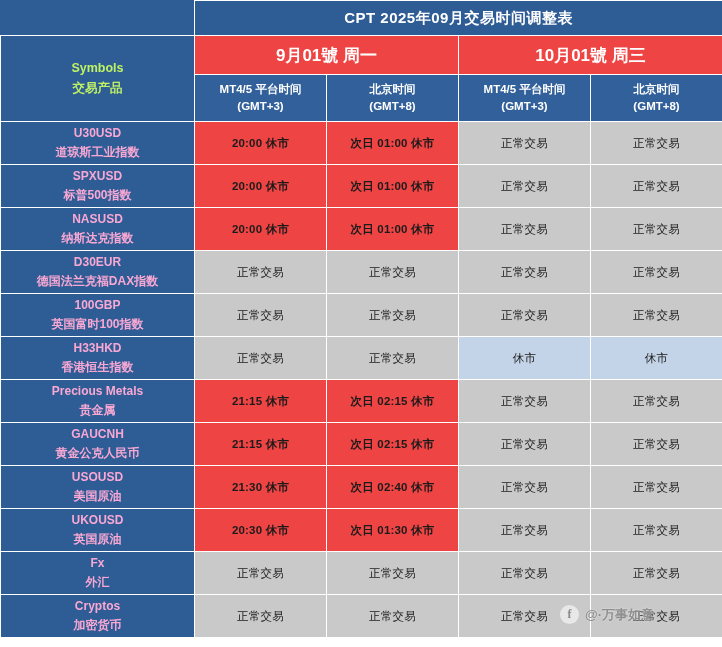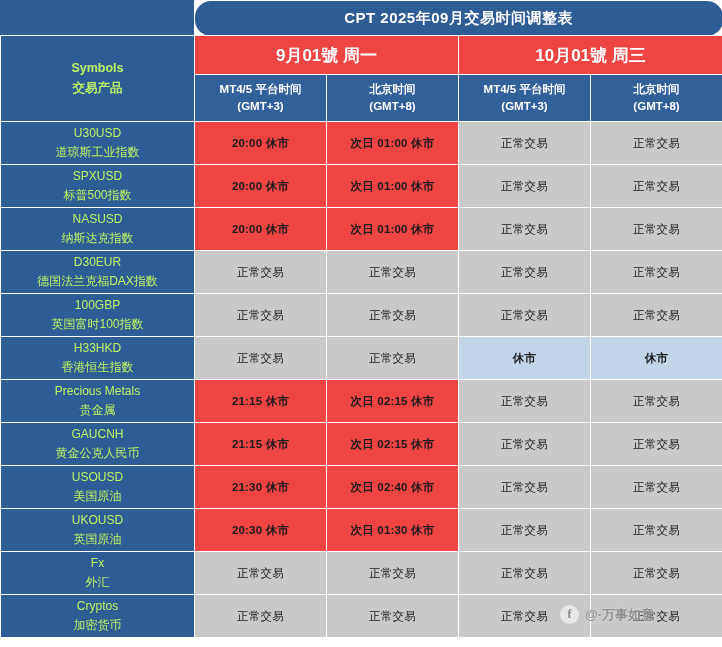--- a/index.html
+++ b/index.html
@@ -36,21 +36,20 @@
     border-left: 1px solid #2e5c94 !important;
     border-top: 1px solid #2e5c94 !important;
   }
   .title-cell {
     background: #2e5c94;
     color: #ffffff;
     font-size: 15px;
     font-weight: bold;
     height: 34px;
     letter-spacing: 0.5px;
-    border-radius: 16px;
   }
   .date-cell {
     background: #ef4444;
     color: #ffffff;
     font-size: 17px;
     font-weight: bold;
     height: 38px;
   }
   .sym-head {
     background: #2e5c94;
@@ -64,23 +63,23 @@
     background: #31609a;
     color: #ffffff;
     font-size: 11.5px;
     font-weight: bold;
     line-height: 1.5;
     height: 46px;
     padding: 2px 4px;
   }
   .sym-cell {
     background: #2e5c94;
-    color: #bef264;
+    color: #f9a8d4;
     font-size: 12px;
-    font-weight: normal;
+    font-weight: bold;
     line-height: 1.6;
     height: 42px;
     padding: 3px 0;
   }
   .v {
     font-size: 11.5px;
     color: #1b1b1b;
     height: 42px;
     font-weight: bold;
     letter-spacing: 0.2px;
@@ -88,21 +87,21 @@
   .v.normal {
     background: #c9c9c9;
     font-weight: normal;
   }
   .v.closed {
     background: #ef4444;
     font-weight: bold;
   }
   .v.hl {
     background: #c4d4e8;
-    font-weight: bold;
+    font-weight: normal;
   }
   .en { display: block; }
   .zh { display: block; }
 
   
   .watermark {
     position: absolute;
     left: 560px;
     top: 605px;
     display: flex;

